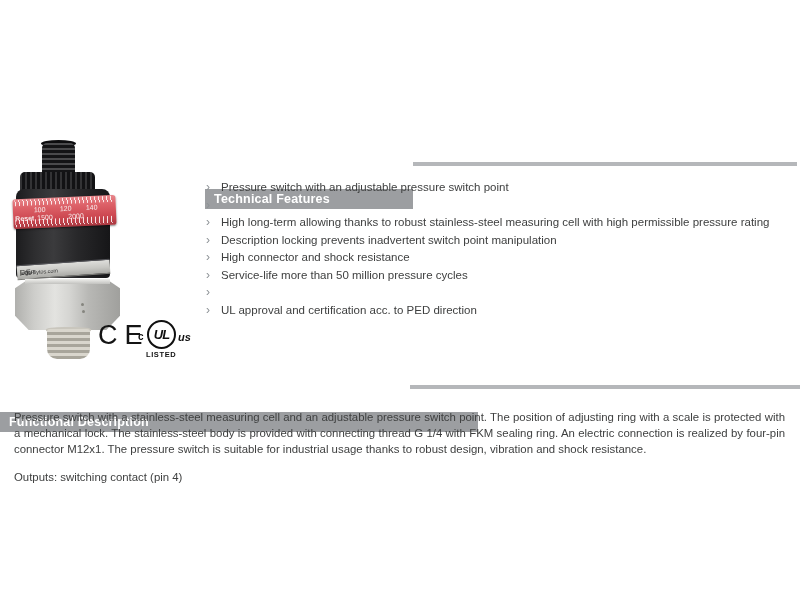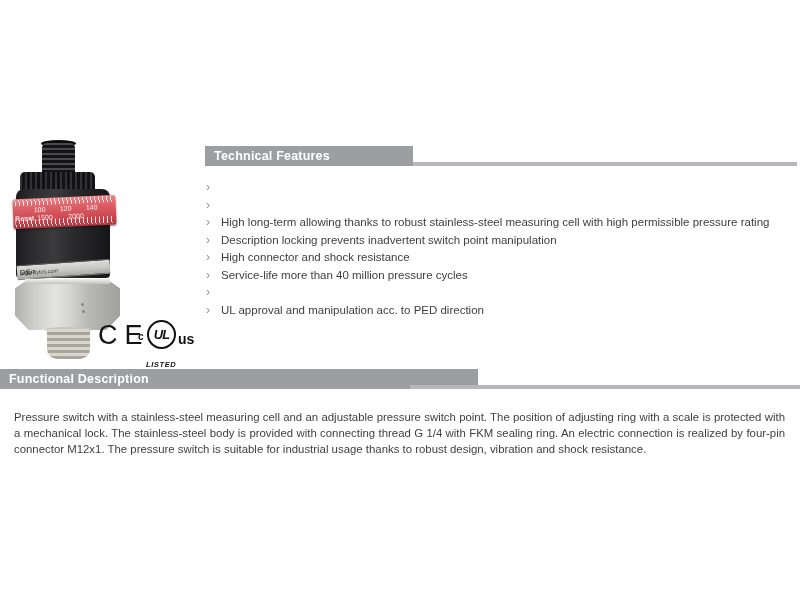--- a/index.html
+++ b/index.html
@@ -6,20 +6,21 @@
   .page{
     position:relative;width:800px;height:600px;background:#ffffff;overflow:hidden;
     font-family:"Liberation Sans", sans-serif;color:#3f4040;
   }
 
   
   .hdr-box{
     position:absolute;height:20px;background:#9c9ea1;color:#ffffff;
     font-size:12.5px;font-weight:bold;line-height:20px;padding-left:9px;box-sizing:border-box;
     letter-spacing:.2px;
+    margin-top:43px;
   }
   .hdr-line{position:absolute;height:4px;background:#b5b7ba;}
   .tf-box{left:205px;top:146px;width:208px;}
   .tf-line{left:413px;top:162px;width:384px;}
   .fd-box{left:0px;top:369px;width:478px;}
   .fd-line{left:410px;top:385px;width:390px;}
 
   
   .features{
     position:absolute;left:206px;top:179px;width:592px;margin:0;padding:0;list-style:none;
@@ -95,22 +96,22 @@
     letter-spacing:7px;font-family:"Liberation Sans",sans-serif;
   }
   .ul-mark{position:absolute;left:137px;top:316px;width:58px;height:46px;}
   .ul-mark *{position:absolute;}
   .ul-circle{
     left:10px;top:4px;width:25px;height:25px;border:2.5px solid #101010;border-radius:50%;
     color:#101010;font-size:13px;font-weight:bold;font-style:italic;
     display:flex;align-items:center;justify-content:center;letter-spacing:-1px;
   }
   .ul-c{left:1px;top:15px;font-size:10px;font-weight:bold;color:#101010;}
-  .ul-us{left:41px;top:15px;font-size:14px;font-weight:bold;color:#101010;}
-  .ul-listed{left:9px;top:44px;font-size:7.5px;font-weight:bold;color:#101010;letter-spacing:.6px;font-style:italic;}
+  .ul-us{left:41px;top:15px;font-size:11px;font-weight:bold;color:#101010;font-style:italic;}
+  .ul-listed{left:9px;top:34px;font-size:7.5px;font-weight:bold;color:#101010;letter-spacing:.6px;}
 </style>
 </head>
 <body>
 
 <div class="page">
 
   <div class="figure">
     <div class="connector-cap"></div>
     <div class="connector"></div>
     <div class="knurl-ring"></div>
@@ -149,51 +150,53 @@
   </div>
 
   <div class="hdr-box tf-box">
     <span>Technical Features</span>
   </div>
   <div class="hdr-line tf-line"></div>
 
   <ul class="features">
       <li>
       <span class="bullet">›</span>
+      <span class="ftext">Pressure switch with an adjustable pressure switch point</span>
     </li>
       <li>
       <span class="bullet">›</span>
     </li>
       <li>
       <span class="bullet">›</span>
       <span class="ftext">High long-term allowing thanks to robust stainless-steel measuring cell with high permissible pressure rating</span>
     </li>
       <li>
       <span class="bullet">›</span>
       <span class="ftext">Description locking prevents inadvertent switch point manipulation</span>
     </li>
       <li>
       <span class="bullet">›</span>
       <span class="ftext">High connector and shock resistance</span>
     </li>
       <li>
       <span class="bullet">›</span>
-      <span class="ftext">Service-life more than 40 million pressure cycles</span>
-    </li>
-      <li>
-      <span class="bullet">›</span>
-    </li>
-      <li>
-      <span class="bullet">›</span>
-      <span class="ftext">UL approval and manipulation acc. to PED direction</span>
+      <span class="ftext">Service-life more than 50 million pressure cycles</span>
+    </li>
+      <li>
+      <span class="bullet">›</span>
+    </li>
+      <li>
+      <span class="bullet">›</span>
+      <span class="ftext">UL approval and certification acc. to PED direction</span>
     </li>
     </ul>
 
   <div class="hdr-box fd-box">
     <span>Functional Description</span>
   </div>
   <div class="hdr-line fd-line"></div>
 
   <div class="desc">
     <p class="justify">Pressure switch with a stainless-steel measuring cell and an adjustable pressure switch point. The position of adjusting ring with a scale is protected with a mechanical lock. The stainless-steel body is provided with connecting thread G 1/4 with FKM sealing ring. An electric connection is realized by four-pin connector M12x1. The pressure switch is suitable for industrial usage thanks to robust design, vibration and shock resistance.</p>
+    <p>Outputs: switching contact (pin 4)</p>
   </div>
 
 </div>
 
 </body></html>

